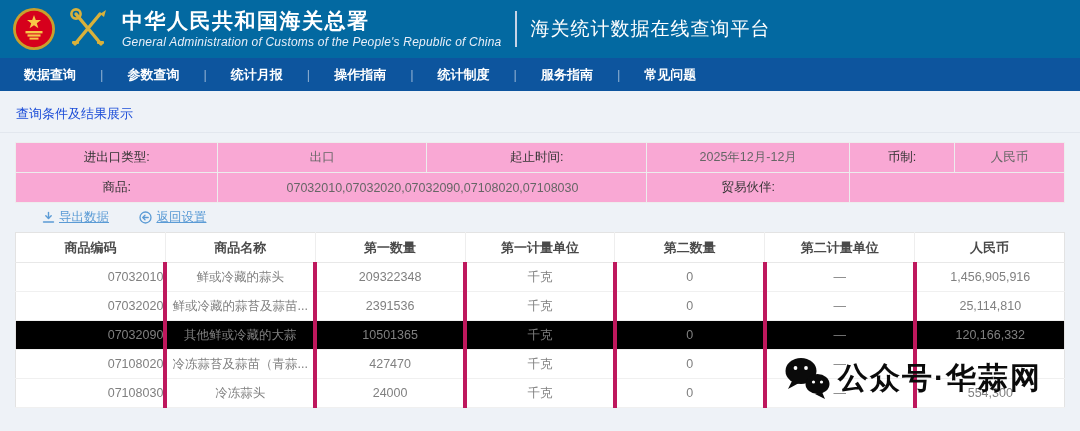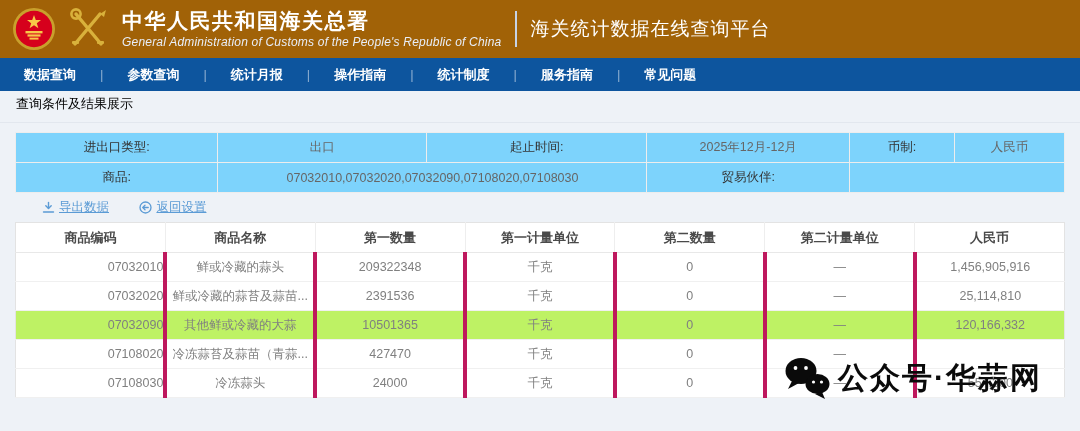--- a/index.html
+++ b/index.html
@@ -5,48 +5,48 @@
   * { margin:0; padding:0; box-sizing:border-box; }
   html,body { width:1080px; height:431px; }
   body {
     font-family:"Liberation Sans","DejaVu Sans",sans-serif;
     background:#eef2f7;
     overflow:hidden;
     position:relative;
   }
   
   .banner {
-    height:58px; background:#a16207;
+    height:58px; background:#0369a1;
     display:flex; align-items:center; padding-left:12px;
   }
   .emblem { width:44px; height:44px; flex:0 0 auto; }
   .customs-logo { width:48px; height:48px; margin-left:8px; flex:0 0 auto; }
   .org-block { margin-left:10px; color:#fff; }
   .org-title { font-size:21px; font-weight:bold; letter-spacing:1.5px; line-height:1.15; }
   .org-sub { font-size:12px; color:#e8eef8; margin-top:2px; letter-spacing:.2px;font-style:italic; }
   .banner-divider { width:2px; height:36px; background:#c7d3e6; margin:0 13px 0 14px; }
   .platform-title { color:#fff; font-size:19px; letter-spacing:1px; }
   
   .navbar {
     height:33px; background:#0d559e;
     display:flex; align-items:center; padding-left:16px;
     color:#fff; font-size:13px; font-weight:bold;
   }
   .nav-item { padding:0 24px; cursor:pointer; white-space:nowrap; }
   .nav-item:first-child { padding-left:8px; }
   .nav-sep { color:rgba(255,255,255,.5); font-weight:normal; }
   
   .breadcrumb {
-    padding:4px 16px 9px; font-size:13px; color:#000000;
+    padding:14px 16px 9px; font-size:13px; color:#1d4ed8;
     border-bottom:1px solid #e2e7ee;
   }
   
   .qform-wrap { margin:9px 15px 0; }
   table.qform {
-    width:100%; border-collapse:collapse; table-layout:fixed; background:#7dd3fc;
+    width:100%; border-collapse:collapse; table-layout:fixed; background:#f9a8d4;
   }
   table.qform td {
     border:1px solid #ededed; height:30px;
     text-align:center; font-size:12.5px; vertical-align:middle;
   }
   td.qlabel { color:#333; }
   td.qvalue { color:#666; }
   
   .actions { margin:6px 16px 5px; text-align:left; height:18px; }
   .action-link {
@@ -66,21 +66,21 @@
     border-bottom:1px solid #e8e8e8; border-left:1px solid #eee;
     text-align:center; vertical-align:middle;
   }
   table.rtable th:first-child { border-left:none; }
   table.rtable td {
     height:29px; font-size:12.5px; color:#808080;
     border-bottom:1px solid #f0f0f0; border-left:4px solid #be185d;
     text-align:center; vertical-align:middle;
   }
   table.rtable td:first-child { border-left:none;text-align:right; }
-  table.rtable tr.alt td { background:#bef264; }
+  table.rtable tr.alt td { background:#000000; }
   
   .watermark {
     position:absolute; left:782px; top:356px; z-index:20;
     display:flex; align-items:center; pointer-events:none;
   }
   .watermark-text {
     font-size:30px; font-weight:bold; color:#0a0a0a;
     letter-spacing:2px; margin-left:6px; white-space:nowrap;
   }
 </style>

